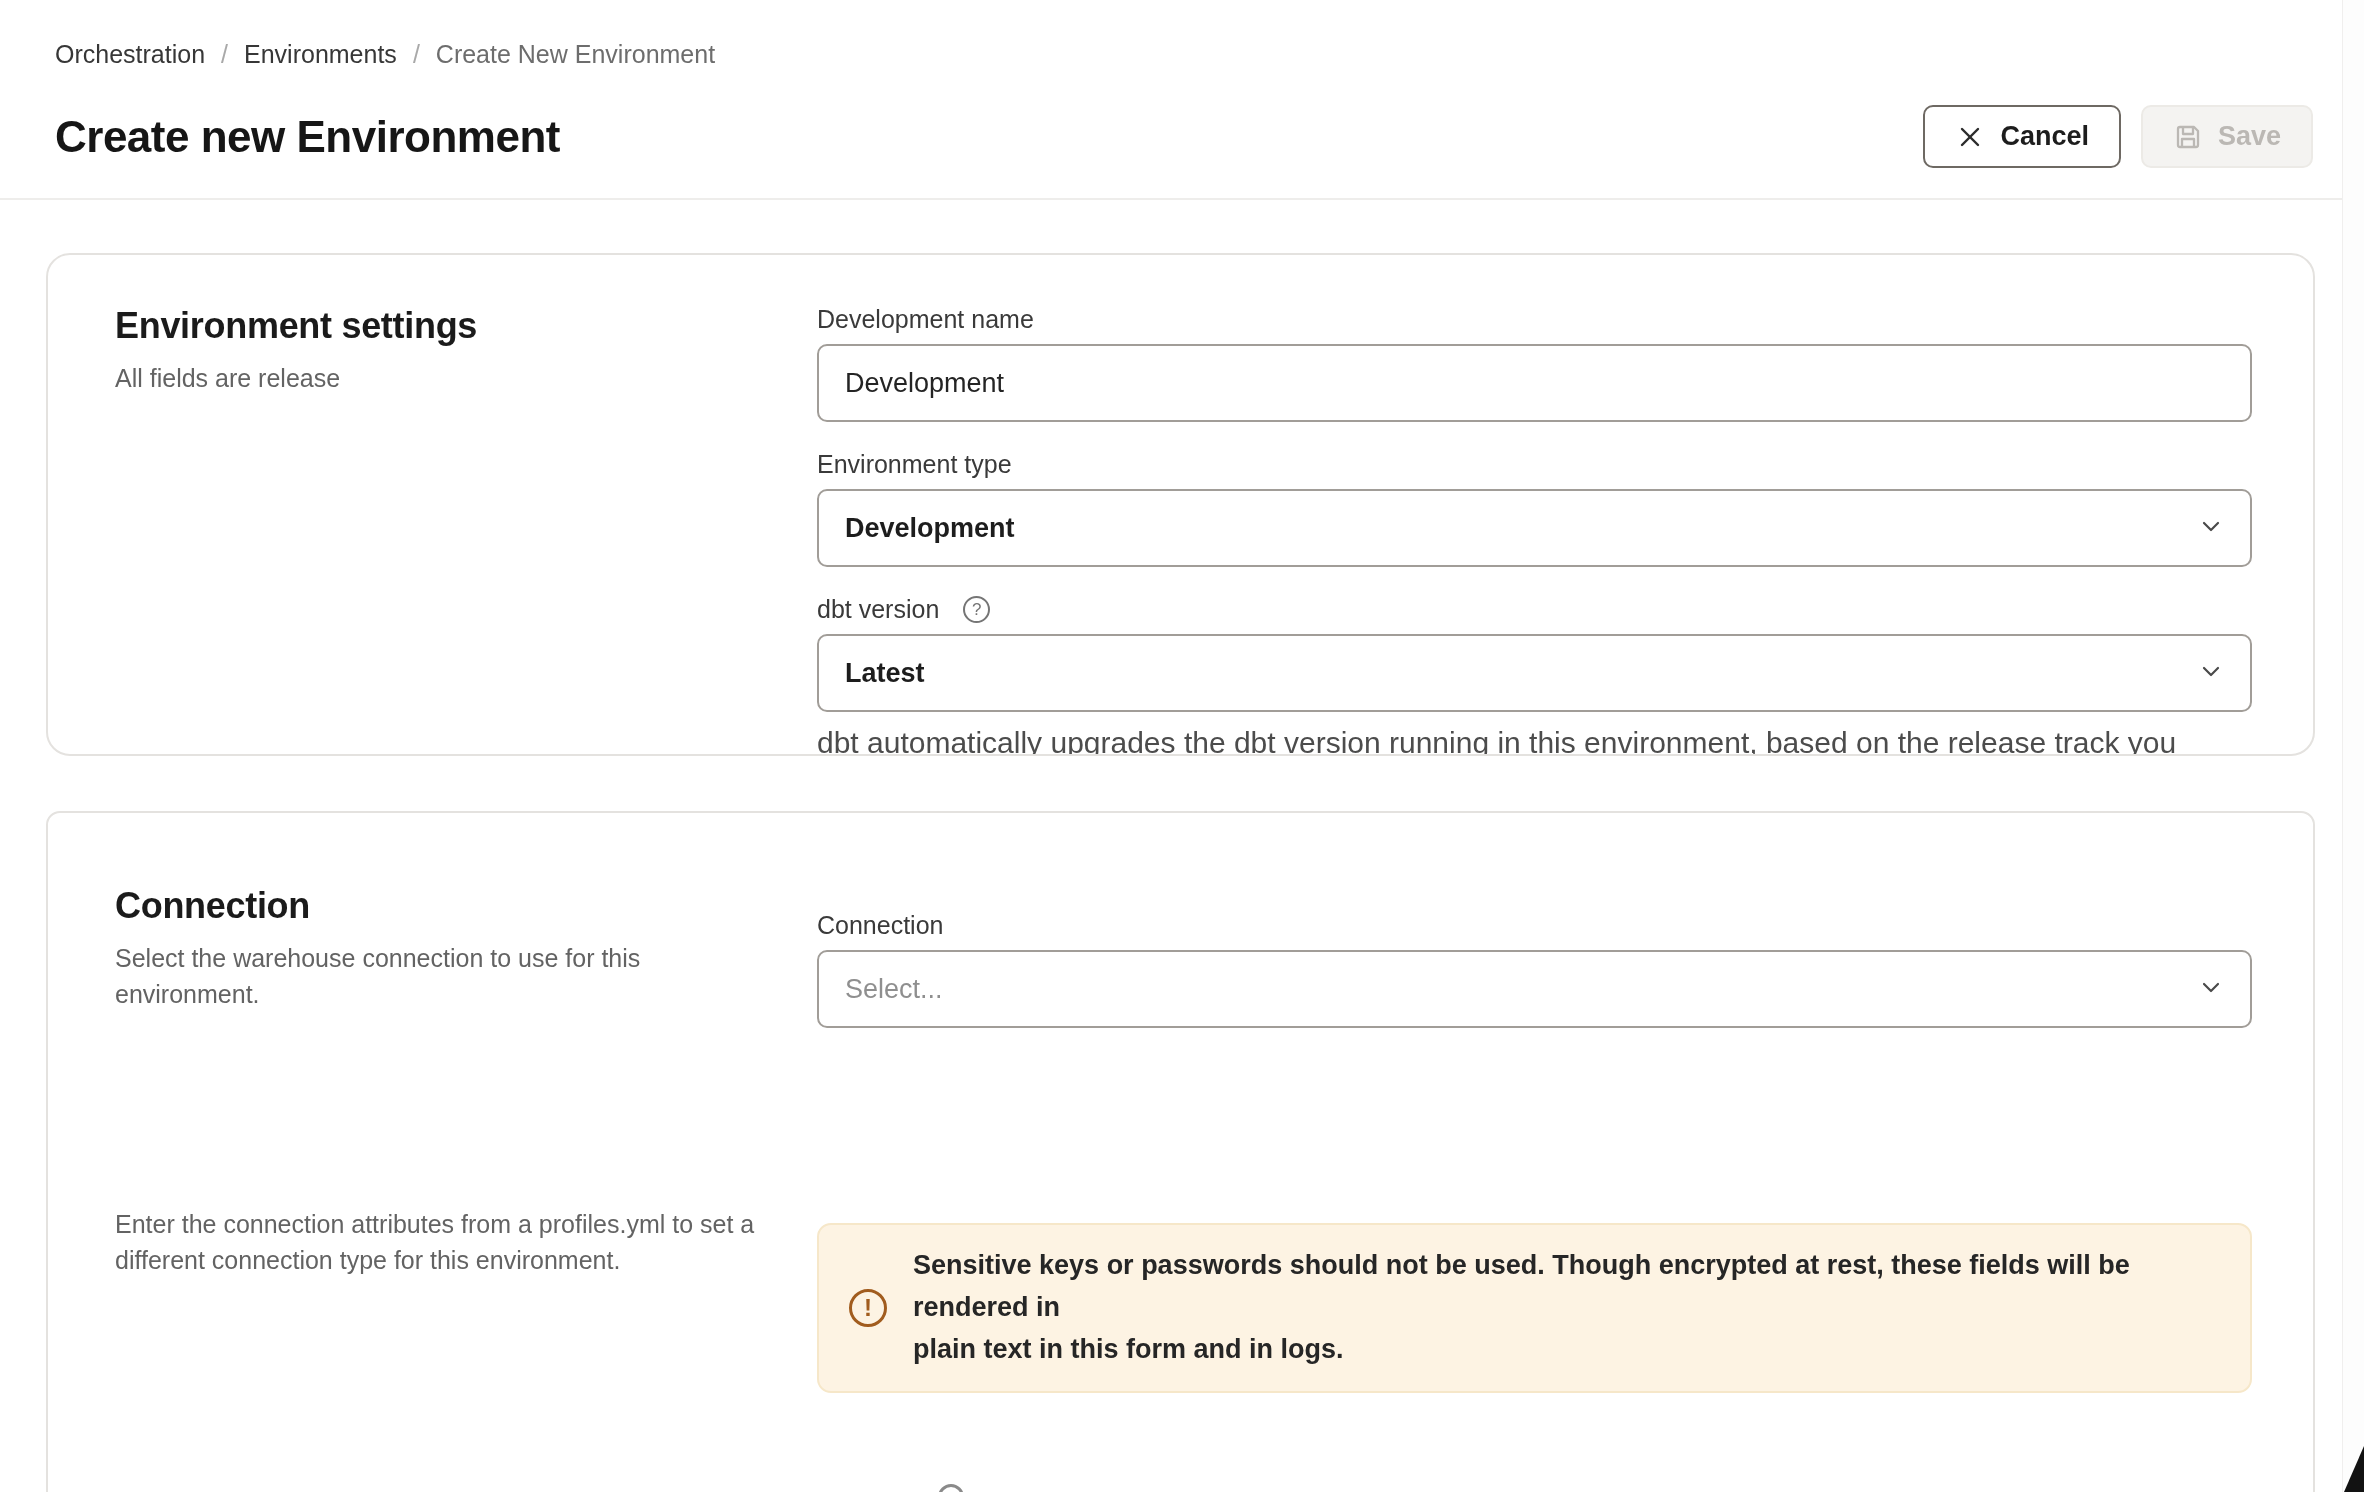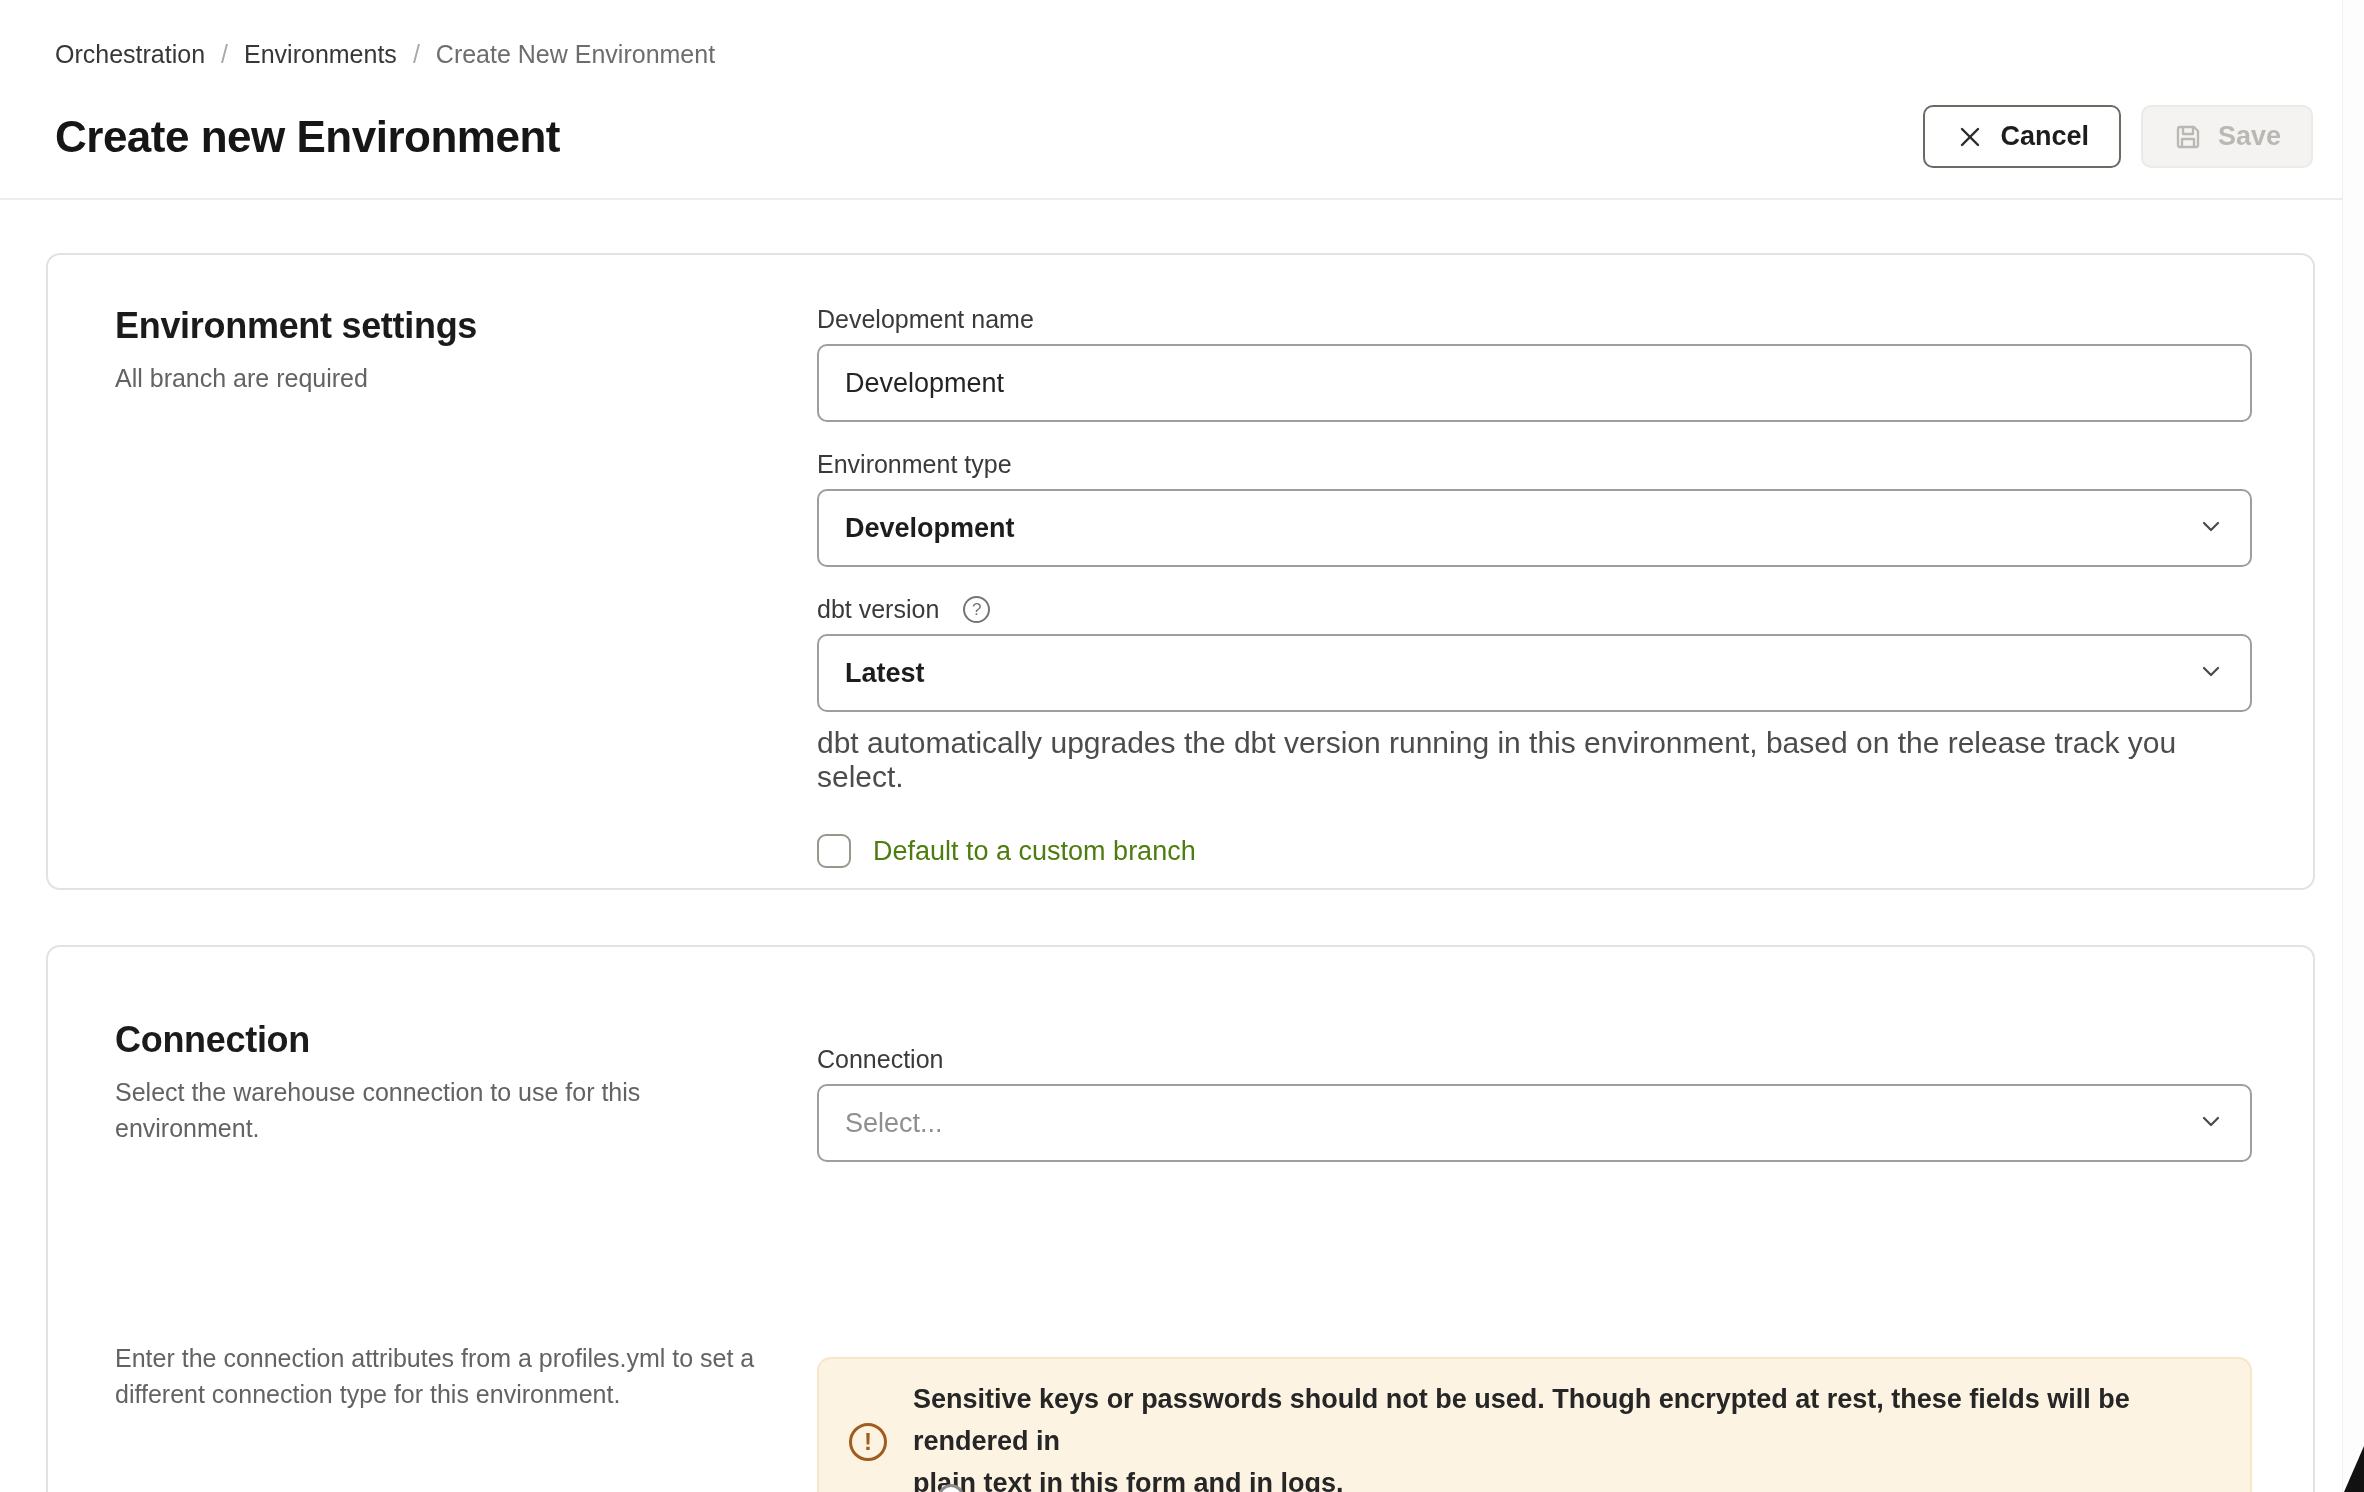--- a/index.html
+++ b/index.html
@@ -42,21 +42,21 @@
 
   
   .main { padding: 53px 49px 0 46px; }
   .card {
     border: 2px solid #e4e2df;
     border-radius: 14px;
     background: #ffffff;
     padding: 50px 61px 0 67px;
     overflow: hidden;
   }
-  .card-settings { height: 637px; }
+  .card-settings { height: 503px; border-radius: 24px; }
   .card-connection { margin-top: 55px; height: 720px; padding-top: 72px; }
 
   .card-grid { display: grid; grid-template-columns: 702px 1fr; }
   .section-heading { font-size: 36px; font-weight: 700; color: #1b1b1b; letter-spacing: -0.3px; }
   .section-sub { margin-top: 14px; font-size: 25px; color: #636363; line-height: 1.42; max-width: 645px; }
 
   
   .field-label { display: block; font-size: 25px; color: #3a3a3a; margin-bottom: 10px; }
   .label-row { display: flex; align-items: center; gap: 24px; margin-bottom: 10px; }
   .label-row .field-label { margin-bottom: 0; }
@@ -170,21 +170,21 @@
 </header>
 
 <div class="header-divider"></div>
 
 <main class="main">
 
   <section class="card card-settings">
     <div class="card-grid">
       <div>
         <h2 class="section-heading">Environment settings</h2>
-        <p class="section-sub">All branch are required</p>
+        <p class="section-sub">All fields are release</p>
       </div>
       <div>
 
         <label class="field-label">Development name</label>
         <input class="text-input" type="text" value="Development" style="">
 
         <div class="field-gap"></div>
         <label class="field-label">Environment type</label>
         <div class="select">
           <span class="select-value">Development</span>

